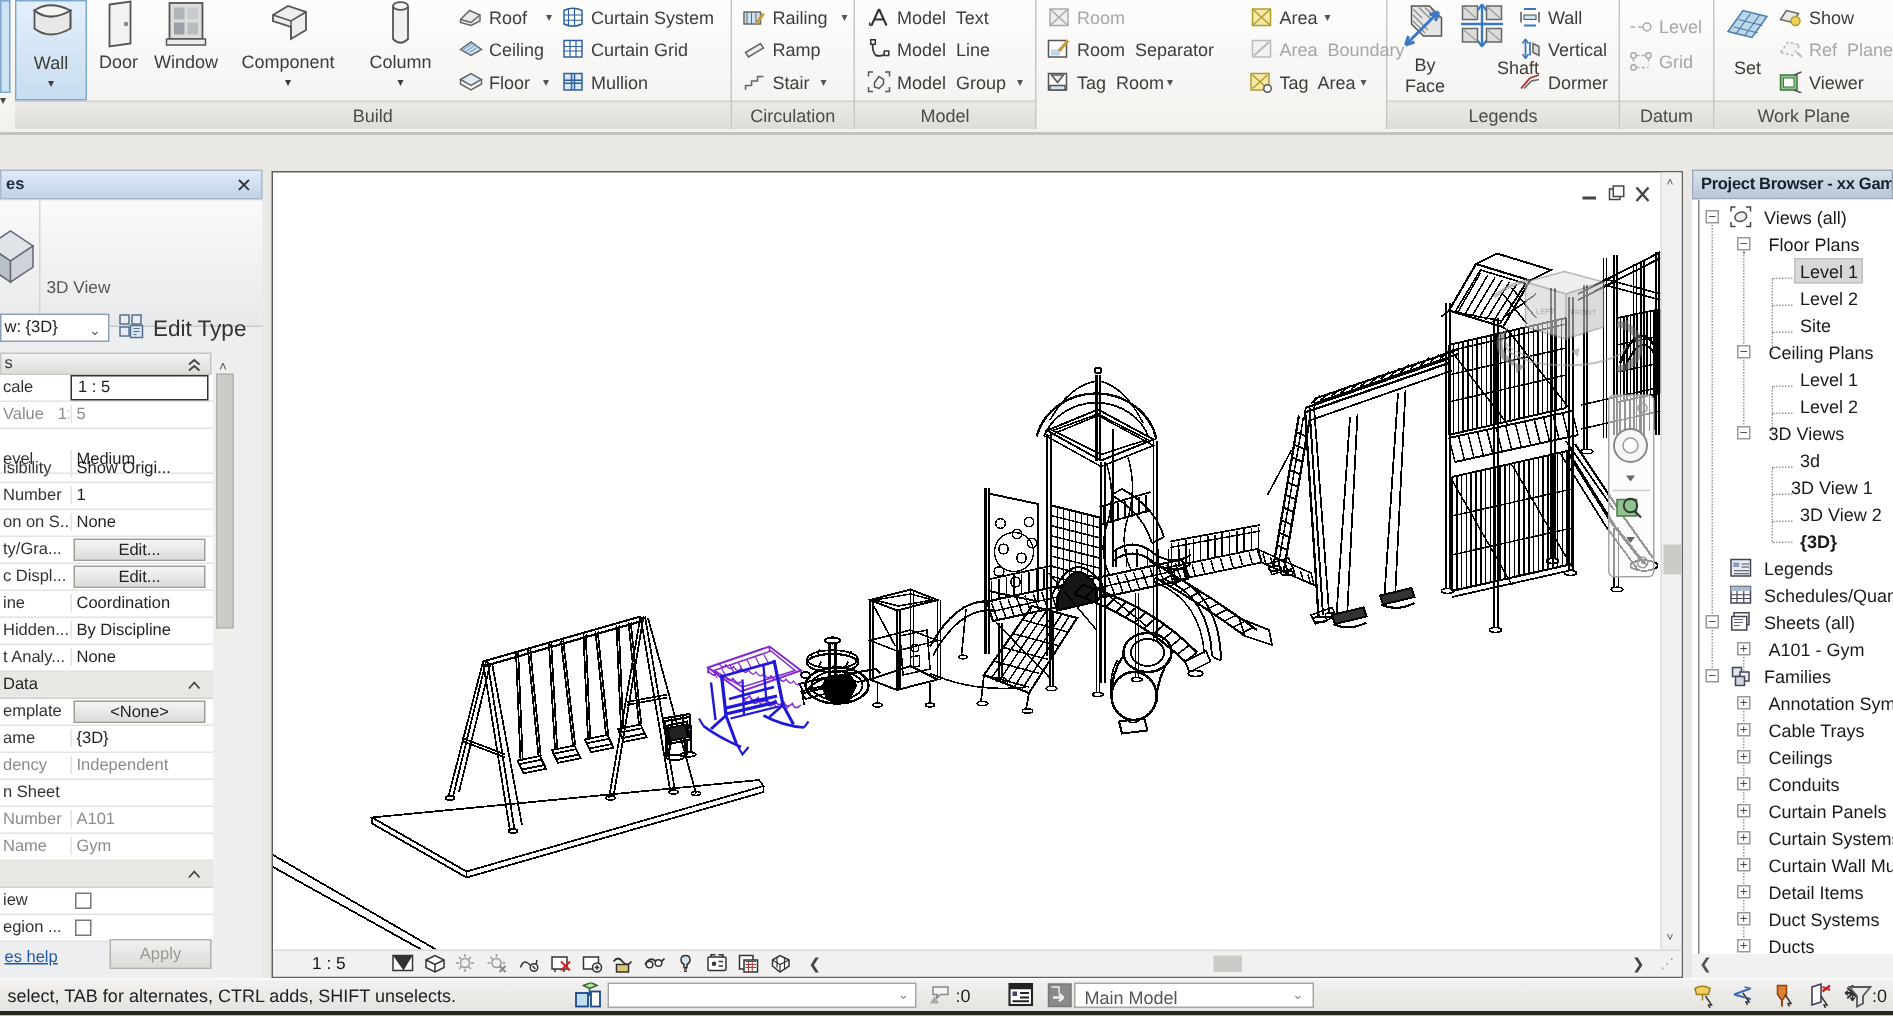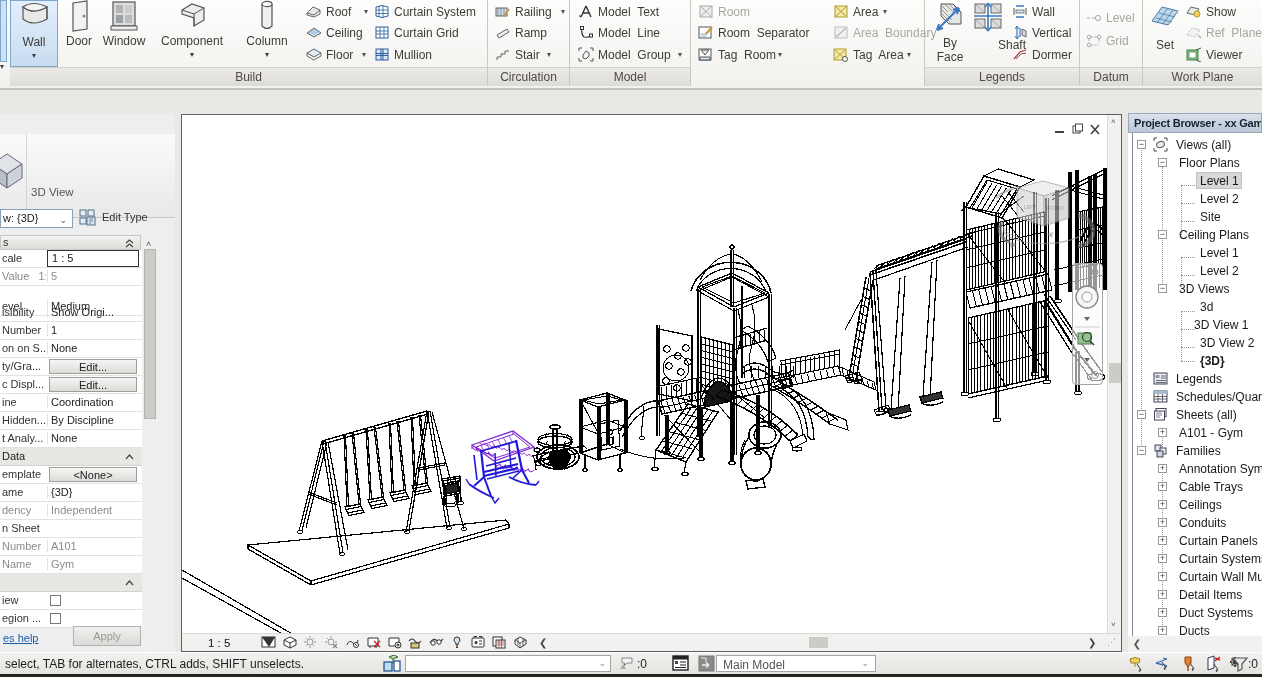--- a/index.html
+++ b/index.html
@@ -17,21 +17,21 @@
 .smallrow.gray{color:#a8a6a2;}
 .ic{position:absolute;left:0;top:0;width:16px;height:15px;}
 .darr{font-size:8px;color:#55524e;}
 
 #opts{left:0;top:88px;width:1262px;height:25px;background:#e9e8e5;border-top:2px solid #c4c2bd;}
 
 #props{left:0;top:113px;width:175px;height:539px;background:#eceef0;font-size:11px;color:#222;}
 #props .title{position:absolute;left:0;top:0;width:175px;height:20px;background:linear-gradient(#dfeafa,#c2d3e5);border:1px solid #a8b8c8;font-weight:bold;color:#1d2b3a;line-height:19px;padding-left:3px;}
 #preview{position:absolute;left:0;top:21px;width:175px;height:84px;background:linear-gradient(#fafafa,#e8e9ea);border-bottom:1px solid #c9c9c9;}
 #typesel{position:absolute;left:0;top:96px;width:73px;height:19px;background:#fff;border:1px solid #8aa0b8;font-size:11px;line-height:17px;padding-left:2px;color:#222;}
-#edittype{position:absolute;left:79px;top:94px;width:96px;height:22px;font-size:11px;color:#333;padding-left:20px;}
+#edittype{position:absolute;left:79px;top:94px;width:96px;height:22px;font-size:15px;color:#333;padding-left:20px;}
 .grid{position:absolute;left:0;width:142px;background:#fff;}
 .grow{position:absolute;left:0;width:142px;height:18px;border-bottom:1px solid #e4e2df;}
 .grow .lab{position:absolute;left:2px;top:2px;width:44px;overflow:hidden;white-space:nowrap;color:#333;}
 .grow .val{position:absolute;left:47px;top:2px;width:93px;overflow:hidden;white-space:nowrap;color:#222;border-left:1px solid #e4e2df;padding-left:3px;}
 .grow.sect{background:#e8e7e4;border-bottom:1px solid #d4d2cf;}
 .gbtn{position:absolute;left:49px;top:1px;width:88px;height:15px;background:linear-gradient(#f6f5f4,#dcdbd8);border:1px solid #9f9d99;text-align:center;font-size:11px;color:#222;line-height:14px;}
 .gray,.grow .val.gray,.grow .lab.gray{color:#8d8b88;}
 
 #canvas{left:181px;top:114px;width:941px;height:538px;background:#fff;border:1px solid #5f5f5f;}
 
@@ -340,20 +340,21 @@
       <svg class="ic" width="16" height="15" viewBox="0 0 16 15">
         <rect x="1" y="3" width="11" height="10" fill="#8fc98f" stroke="#3e7a3e"></rect>
         <rect x="3" y="5" width="7" height="6" fill="#fff" stroke="#3e7a3e" stroke-width=".7"></rect>
         <path d="M10 3 L15 1 M10 13 L15 15" stroke="#555"></path>
       </svg>
       <span class="txt">Viewer</span>
     </div>
 </div>
 <div class="abs" id="opts"></div>
 <div class="abs" id="props">
+  <div class="title">es<span style="position:absolute;right:6px;top:0;color:#333;font-weight:normal;font-size:13px;">✕</span></div>
   <div id="preview">
     <svg class="abs" style="left:-14px;top:14px;" width="42" height="42" viewBox="0 0 42 42">
         <path d="M6 16 L21 6 L36 16 L21 26Z" fill="#e0e4e8" stroke="#667"></path>
         <path d="M6 16 L6 30 L21 40 L21 26Z" fill="#b8c0c8" stroke="#667"></path>
         <path d="M36 16 L36 30 L21 40 L21 26Z" fill="#cdd3d9" stroke="#667"></path>
       </svg>
     <div class="abs" style="left:31px;top:52px;color:#555;font-size:11.5px;">3D View</div>
     <div class="abs" style="left:26px;top:0;width:1px;height:84px;background:#d5d5d5;"></div>
   </div>
   <div id="typesel">w: {3D}<span style="position:absolute;right:5px;top:2px;color:#556;font-size:9px;">⌄</span></div>

